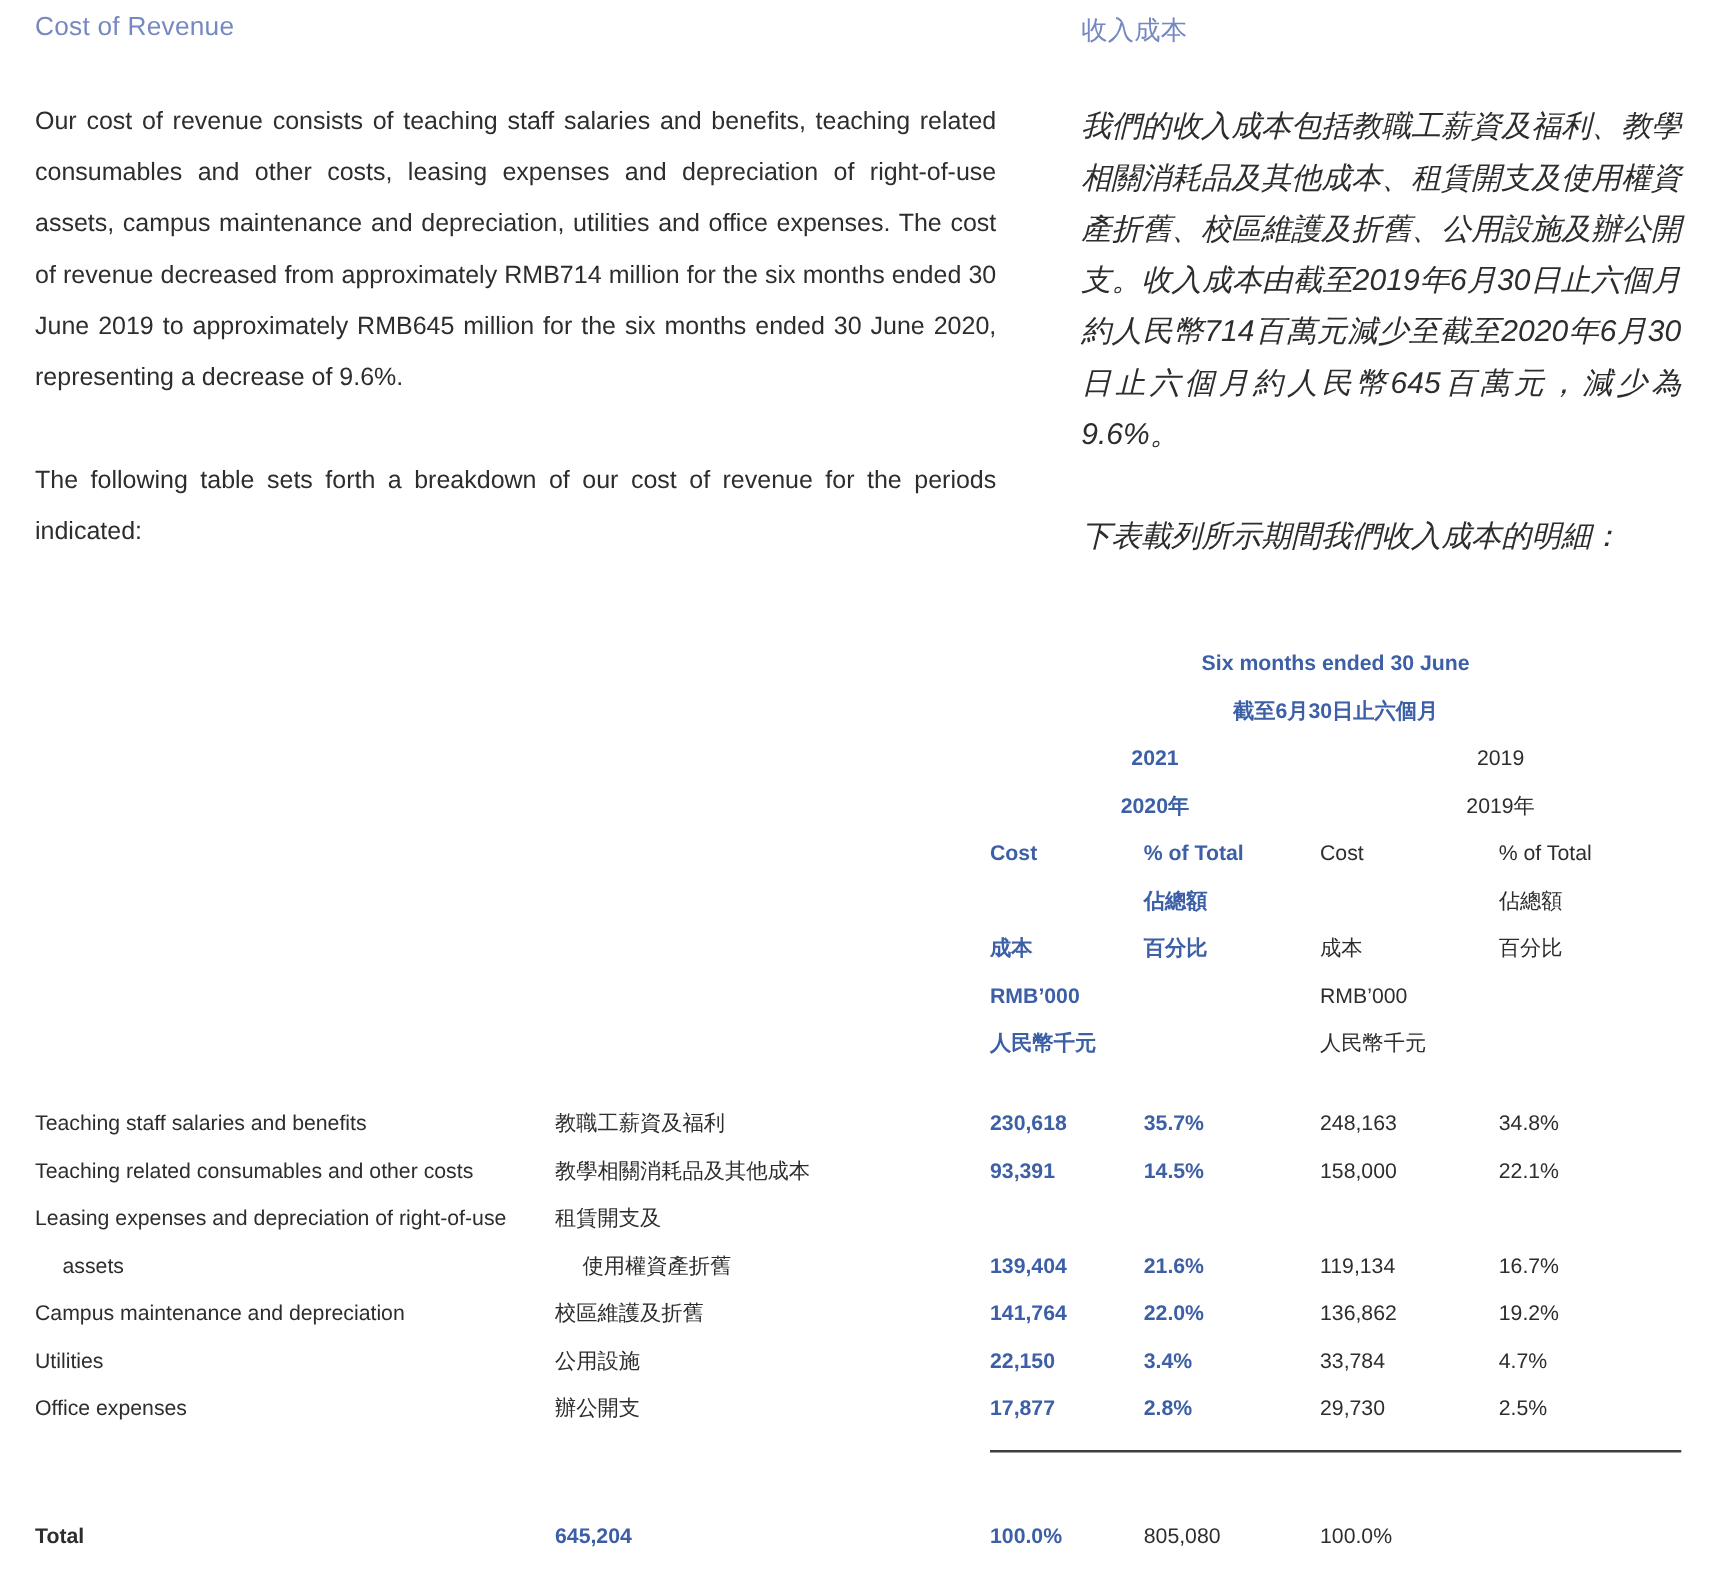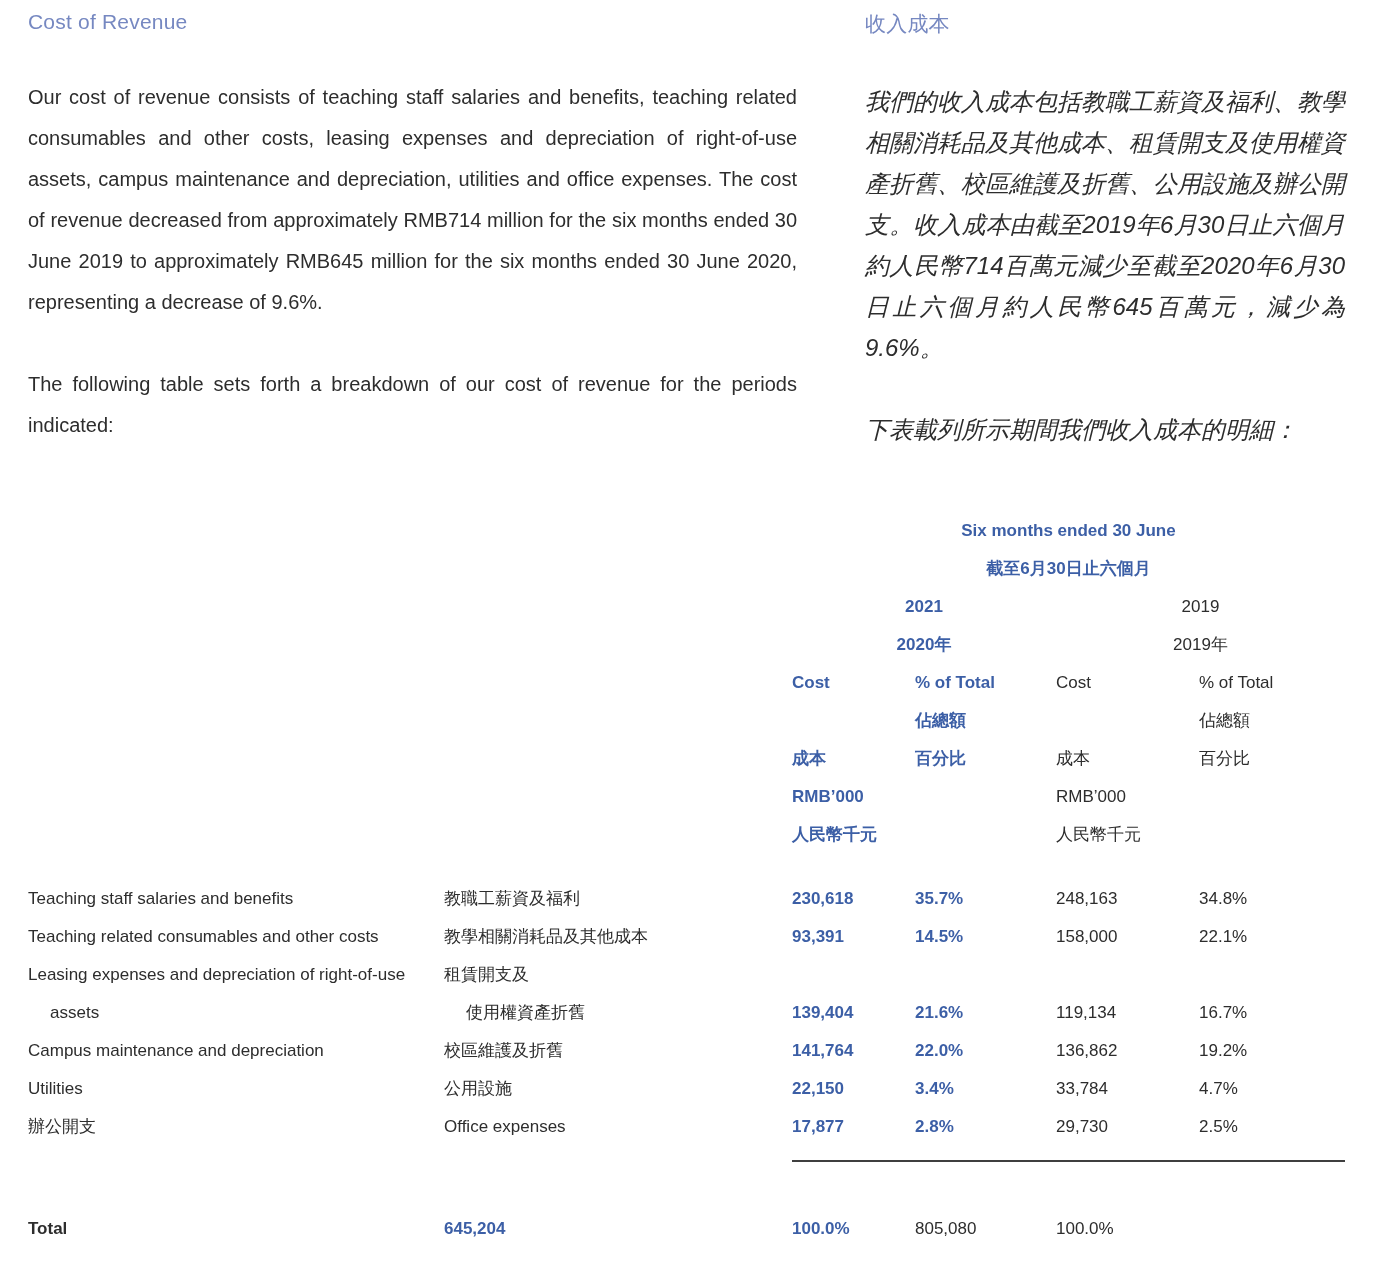--- a/index.html
+++ b/index.html
@@ -177,22 +177,22 @@
       <div class="trow">
         <div class="c">Utilities</div>
         <div class="c">公用設施</div>
         <div class="c num b20">22,150</div>
         <div class="c num b20">3.4%</div>
         <div class="c num">33,784</div>
         <div class="c num">4.7%</div>
       </div>
 
       <div class="trow">
+        <div class="c">Office expenses</div>
         <div class="c">辦公開支</div>
-        <div class="c">Office expenses</div>
         <div class="c num b20">17,877</div>
         <div class="c num b20">2.8%</div>
         <div class="c num">29,730</div>
         <div class="c num">2.5%</div>
       </div>
 
     </div>
 
     <div class="trow rule-row">
       <div class="rule"></div>

